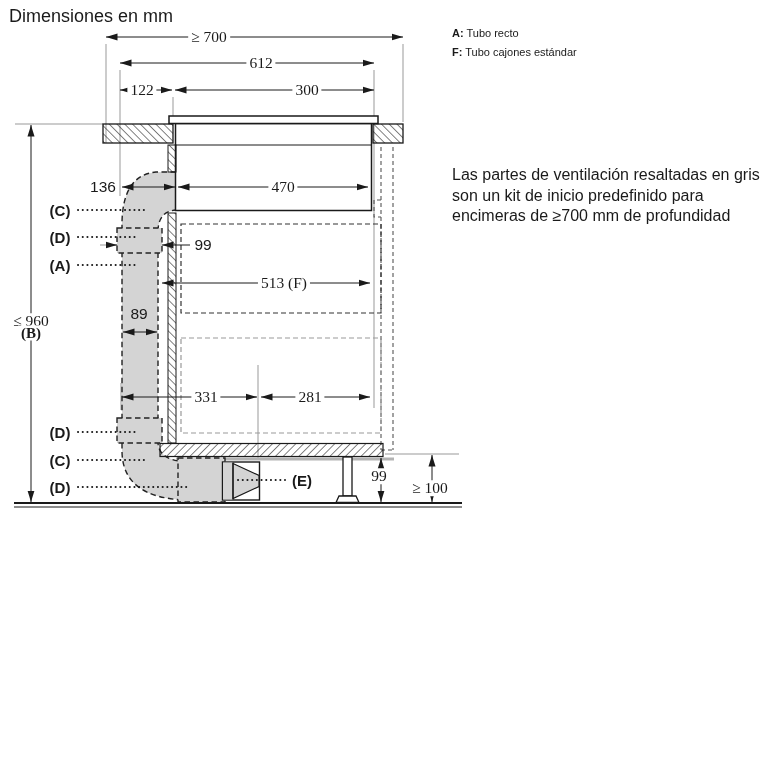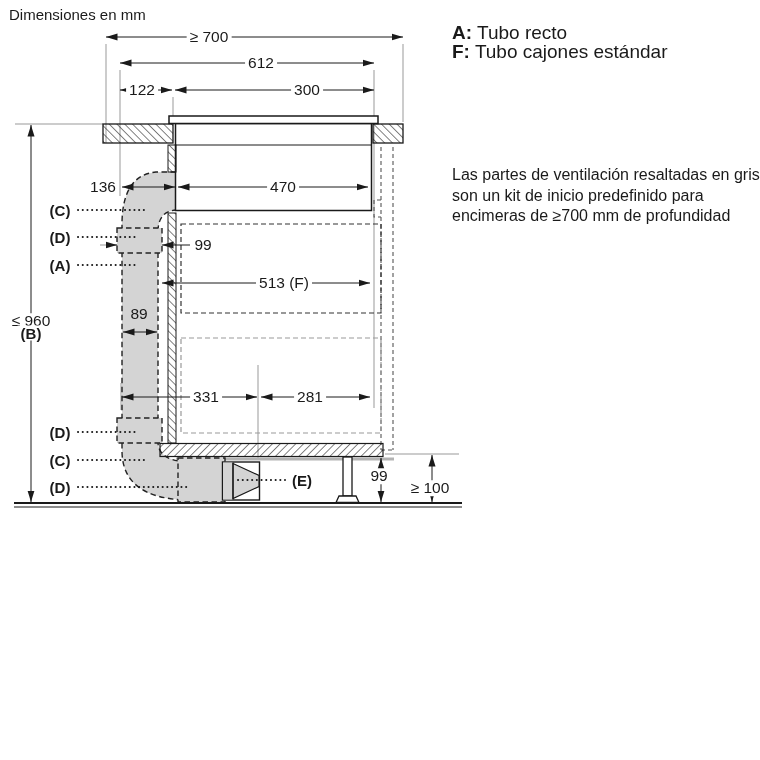--- a/index.html
+++ b/index.html
@@ -1,25 +1,25 @@
 <!DOCTYPE html>
 <html><head>
 <meta charset="utf-8">
 <style>
   html,body{margin:0;padding:0;background:#fff;}
   .page{position:relative;width:760px;height:760px;background:#fff;
         font-family:"Liberation Sans","DejaVu Sans",sans-serif;color:#1a1a1a;overflow:hidden;}
-  .title{position:absolute;left:9px;top:6px;font-size:15px;}
-  .legend{position:absolute;left:452px;top:24px;font-size:19px;line-height:18.5px;}
+  .title{position:absolute;left:9px;top:6px;font-size:18px;}
+  .legend{position:absolute;left:452px;top:24px;font-size:11px;line-height:18.5px;}
   .legend .row b{font-weight:bold;}
   .note{position:absolute;left:452px;top:165px;width:310px;font-size:16px;line-height:20.5px;}
   .diagram{position:absolute;left:0;top:0;width:760px;height:760px;}
   .diagram svg{position:absolute;left:0;top:0;}
   .lbl{position:absolute;transform:translate(-50%,-50%);font-size:15.5px;white-space:nowrap;line-height:1;}
-  .lbl.bg{background:#fff;padding:0 3px;}
+  .lbl.bg{background:#fff;padding:0 3px;font-family:Liberation Serif, serif;}
   .lbl.bold{font-weight:bold;font-size:15px;}
 </style>
 </head>
 <body>
 
 <div class="page">
 
   <div class="title">Dimensiones en mm</div>
 
   <div class="legend">

